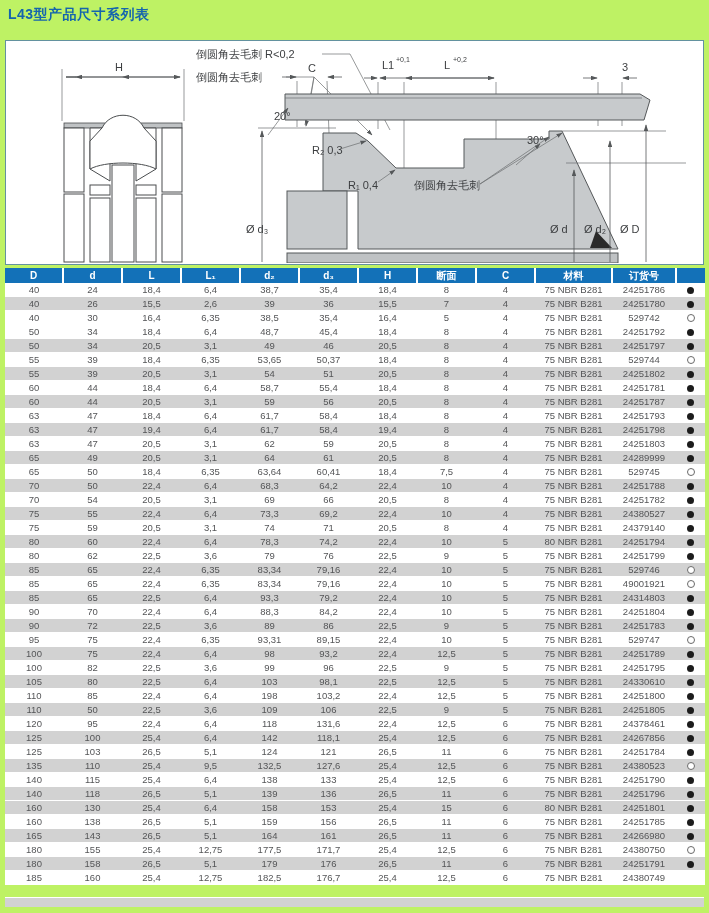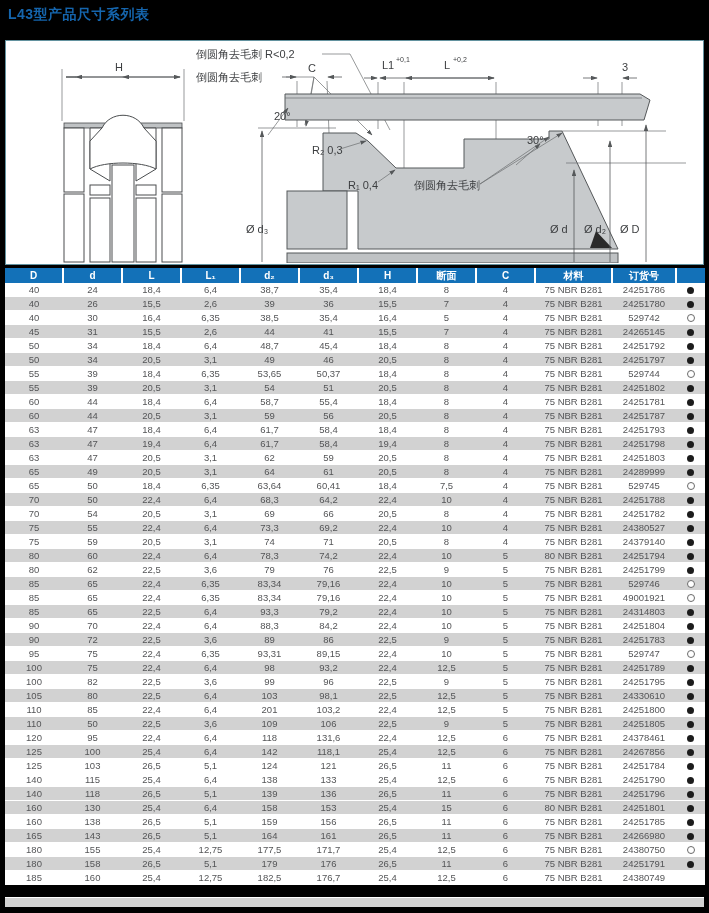--- a/index.html
+++ b/index.html
@@ -1,17 +1,17 @@
 <!DOCTYPE html>
 <html><head>
 <meta charset="utf-8">
 <style>
   html,body{margin:0;padding:0;background:#ffffff;}
   body{font-family:"Liberation Sans","DejaVu Sans",sans-serif;}
-  .page{position:relative;width:709px;height:913px;background:#000000;overflow:hidden;}
+  .page{position:relative;width:709px;height:913px;background:#bef264;overflow:hidden;}
   .title{position:absolute;left:8px;top:6px;font-size:14px;font-weight:bold;color:#1565ad;letter-spacing:.5px;}
   .panel{position:absolute;left:5px;top:40px;width:697px;height:223px;border:1px solid #63929f;background:#fff;overflow:hidden;}
   .panel svg{display:block;}
 
   .tbl-wrap{position:absolute;left:5px;top:268px;width:699px;}
   table.data{border-collapse:collapse;table-layout:fixed;width:699px;}
   table.data th{background:#1371b8;color:#fff;font-size:10px;font-weight:bold;height:15px;
     text-align:center;border-right:2px solid #fff;padding:0;line-height:15px;}
   table.data th:last-child{border-right:none;}
   table.data td{font-size:9.5px;color:#545557;text-align:center;height:13px;padding:0;
@@ -222,34 +222,20 @@
             <td>6,35</td>
             <td>38,5</td>
             <td>35,4</td>
             <td>16,4</td>
             <td>5</td>
             <td>4</td>
             <td>75 NBR B281</td>
             <td>529742</td>
             <td><span class="mk mk-o"></span></td>
           </tr>
-          <tr class="alt">
-            <td>45</td>
-            <td>31</td>
-            <td>15,5</td>
-            <td>2,6</td>
-            <td>44</td>
-            <td>41</td>
-            <td>15,5</td>
-            <td>7</td>
-            <td>4</td>
-            <td>75 NBR B281</td>
-            <td>24265145</td>
-            <td><span class="mk mk-f"></span></td>
-          </tr>
           <tr>
             <td>50</td>
             <td>34</td>
             <td>18,4</td>
             <td>6,4</td>
             <td>48,7</td>
             <td>45,4</td>
             <td>18,4</td>
             <td>8</td>
             <td>4</td>
@@ -605,21 +591,21 @@
             <td>5</td>
             <td>75 NBR B281</td>
             <td>24330610</td>
             <td><span class="mk mk-f"></span></td>
           </tr>
           <tr>
             <td>110</td>
             <td>85</td>
             <td>22,4</td>
             <td>6,4</td>
-            <td>201</td>
+            <td>198</td>
             <td>103,2</td>
             <td>22,4</td>
             <td>12,5</td>
             <td>5</td>
             <td>75 NBR B281</td>
             <td>24251800</td>
             <td><span class="mk mk-f"></span></td>
           </tr>
           <tr class="alt">
             <td>110</td>
@@ -670,20 +656,34 @@
             <td>5,1</td>
             <td>124</td>
             <td>121</td>
             <td>26,5</td>
             <td>11</td>
             <td>6</td>
             <td>75 NBR B281</td>
             <td>24251784</td>
             <td><span class="mk mk-f"></span></td>
           </tr>
+          <tr class="alt">
+            <td>135</td>
+            <td>110</td>
+            <td>25,4</td>
+            <td>9,5</td>
+            <td>132,5</td>
+            <td>127,6</td>
+            <td>25,4</td>
+            <td>12,5</td>
+            <td>6</td>
+            <td>75 NBR B281</td>
+            <td>24380523</td>
+            <td><span class="mk mk-o"></span></td>
+          </tr>
           <tr>
             <td>140</td>
             <td>115</td>
             <td>25,4</td>
             <td>6,4</td>
             <td>138</td>
             <td>133</td>
             <td>25,4</td>
             <td>12,5</td>
             <td>6</td>

